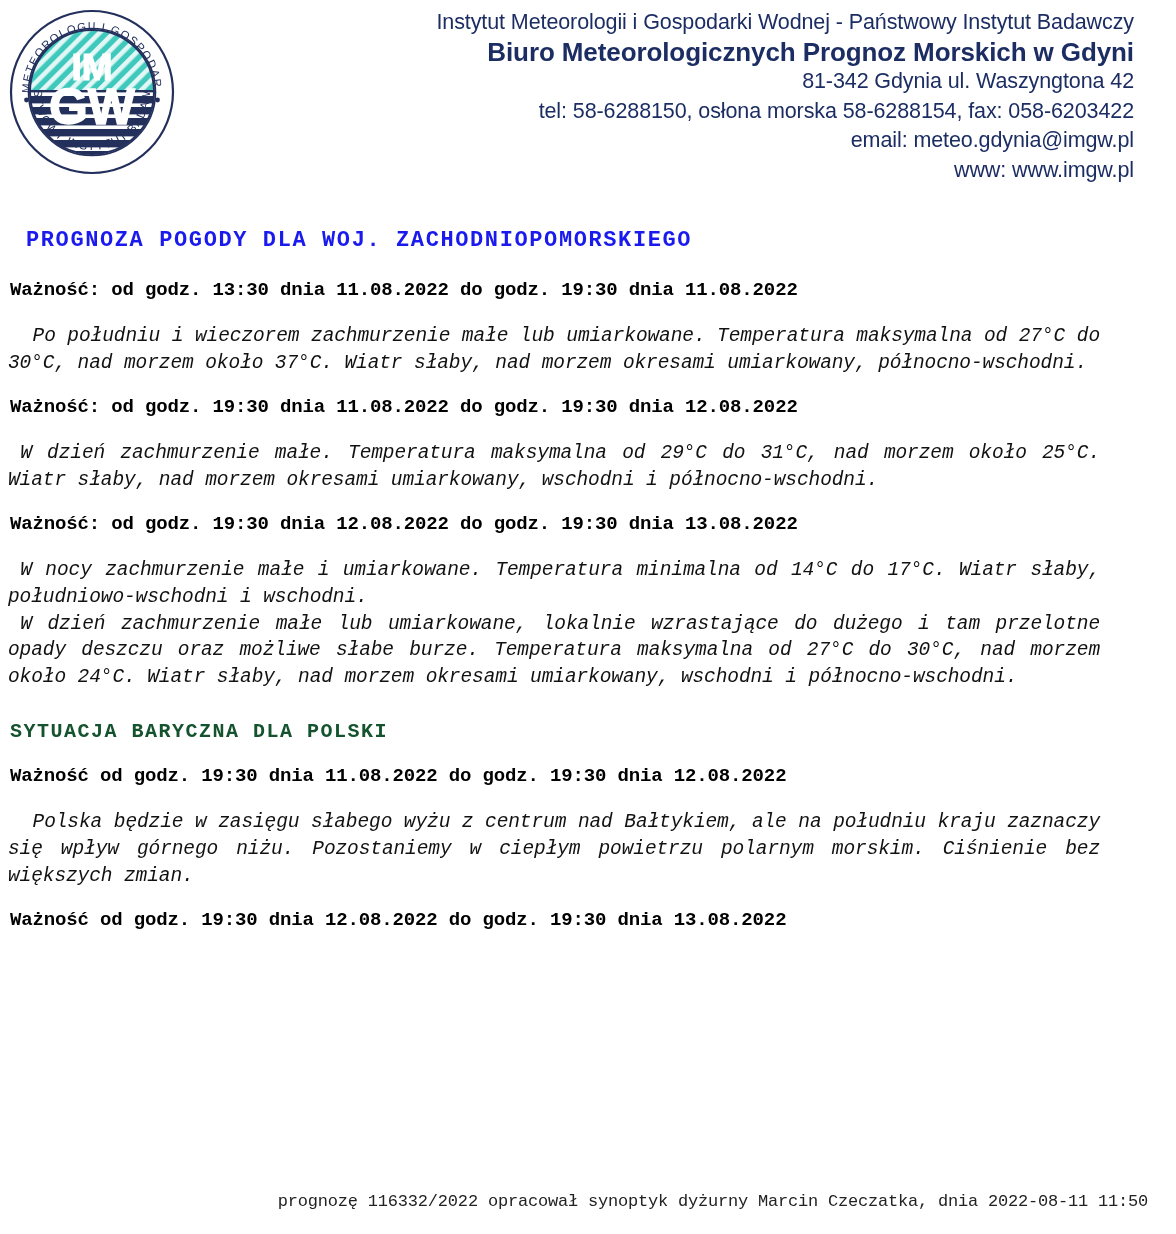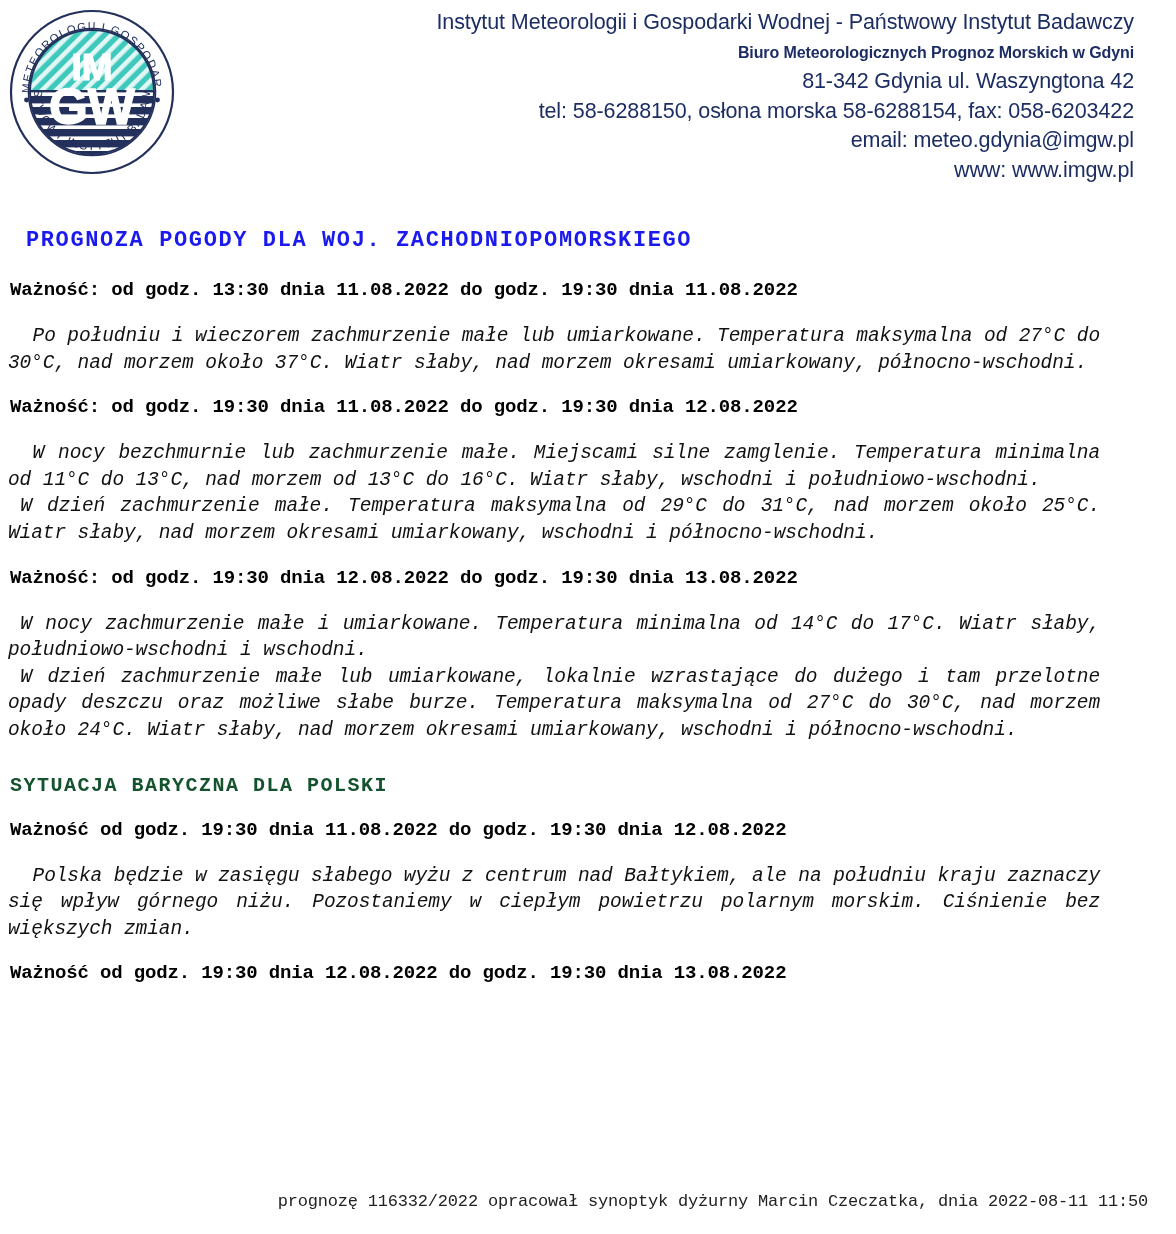--- a/index.html
+++ b/index.html
@@ -36,21 +36,21 @@
     top: 8px;
     text-align: right;
     color: #1c2d63;
     font-family: "Liberation Sans", sans-serif;
     font-size: 21.5px;
     line-height: 29.5px;
     letter-spacing: -0.1px;
   }
   .header-text .strong {
     font-weight: bold;
-    font-size: 16px;
+    font-size: 26px;
   }
 
   
   .report {
     position: absolute;
     left: 8px;
     top: 228px;
     width: 1092px;
   }
   .doc-title {
@@ -172,21 +172,20 @@
 
   <h1 class="doc-title">PROGNOZA POGODY DLA WOJ. ZACHODNIOPOMORSKIEGO</h1>
 
   <div>
     <div class="validity">Ważność: od godz. 13:30 dnia 11.08.2022 do godz. 19:30 dnia 11.08.2022</div>
     <p class="para"><span class="indent"></span><span>Po południu i wieczorem zachmurzenie małe lub umiarkowane. Temperatura maksymalna od 27°C do 30°C, nad morzem około 37°C. Wiatr słaby, nad morzem okresami umiarkowany, północno-wschodni.</span></p>
   </div>
 
   <div>
     <div class="validity">Ważność: od godz. 19:30 dnia 11.08.2022 do godz. 19:30 dnia 12.08.2022</div>
-    <p class="para tight"><span class="indent"></span><span>W nocy bezchmurnie lub zachmurzenie małe. Miejscami silne zamglenie. Temperatura minimalna od 11°C do 13°C, nad morzem od 13°C do 16°C. Wiatr słaby, wschodni i południowo-wschodni.</span></p>
     <p class="para"><span class="lead"></span><span>W dzień zachmurzenie małe. Temperatura maksymalna od 29°C do 31°C, nad morzem około 25°C. Wiatr słaby, nad morzem okresami umiarkowany, wschodni i północno-wschodni.</span></p>
   </div>
 
   <div>
     <div class="validity">Ważność: od godz. 19:30 dnia 12.08.2022 do godz. 19:30 dnia 13.08.2022</div>
     <p class="para tight"><span class="lead"></span><span>W nocy zachmurzenie małe i umiarkowane. Temperatura minimalna od 14°C do 17°C. Wiatr słaby, południowo-wschodni i wschodni.</span></p>
     <p class="para"><span class="lead"></span><span>W dzień zachmurzenie małe lub umiarkowane, lokalnie wzrastające do dużego i tam przelotne opady deszczu oraz możliwe słabe burze. Temperatura maksymalna od 27°C do 30°C, nad morzem około 24°C. Wiatr słaby, nad morzem okresami umiarkowany, wschodni i północno-wschodni.</span></p>
   </div>
 
   <h2 class="section-title">SYTUACJA BARYCZNA DLA POLSKI</h2>

